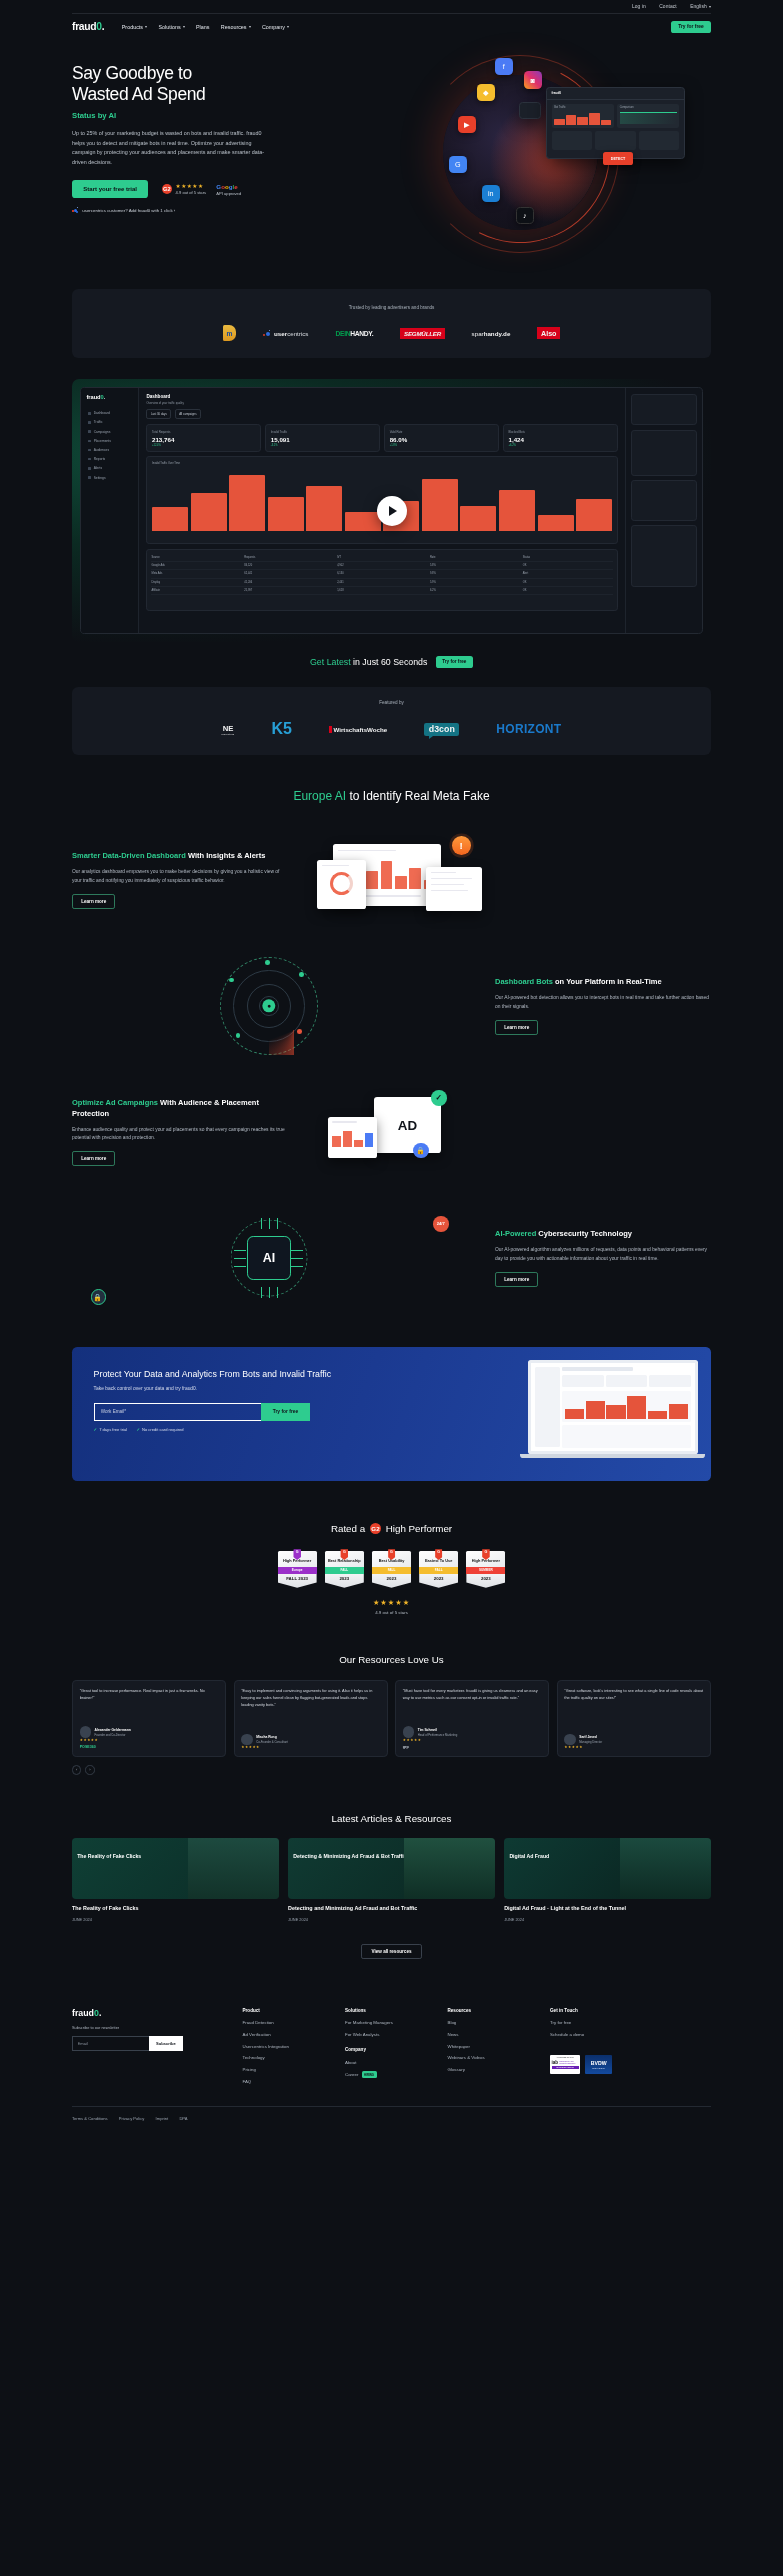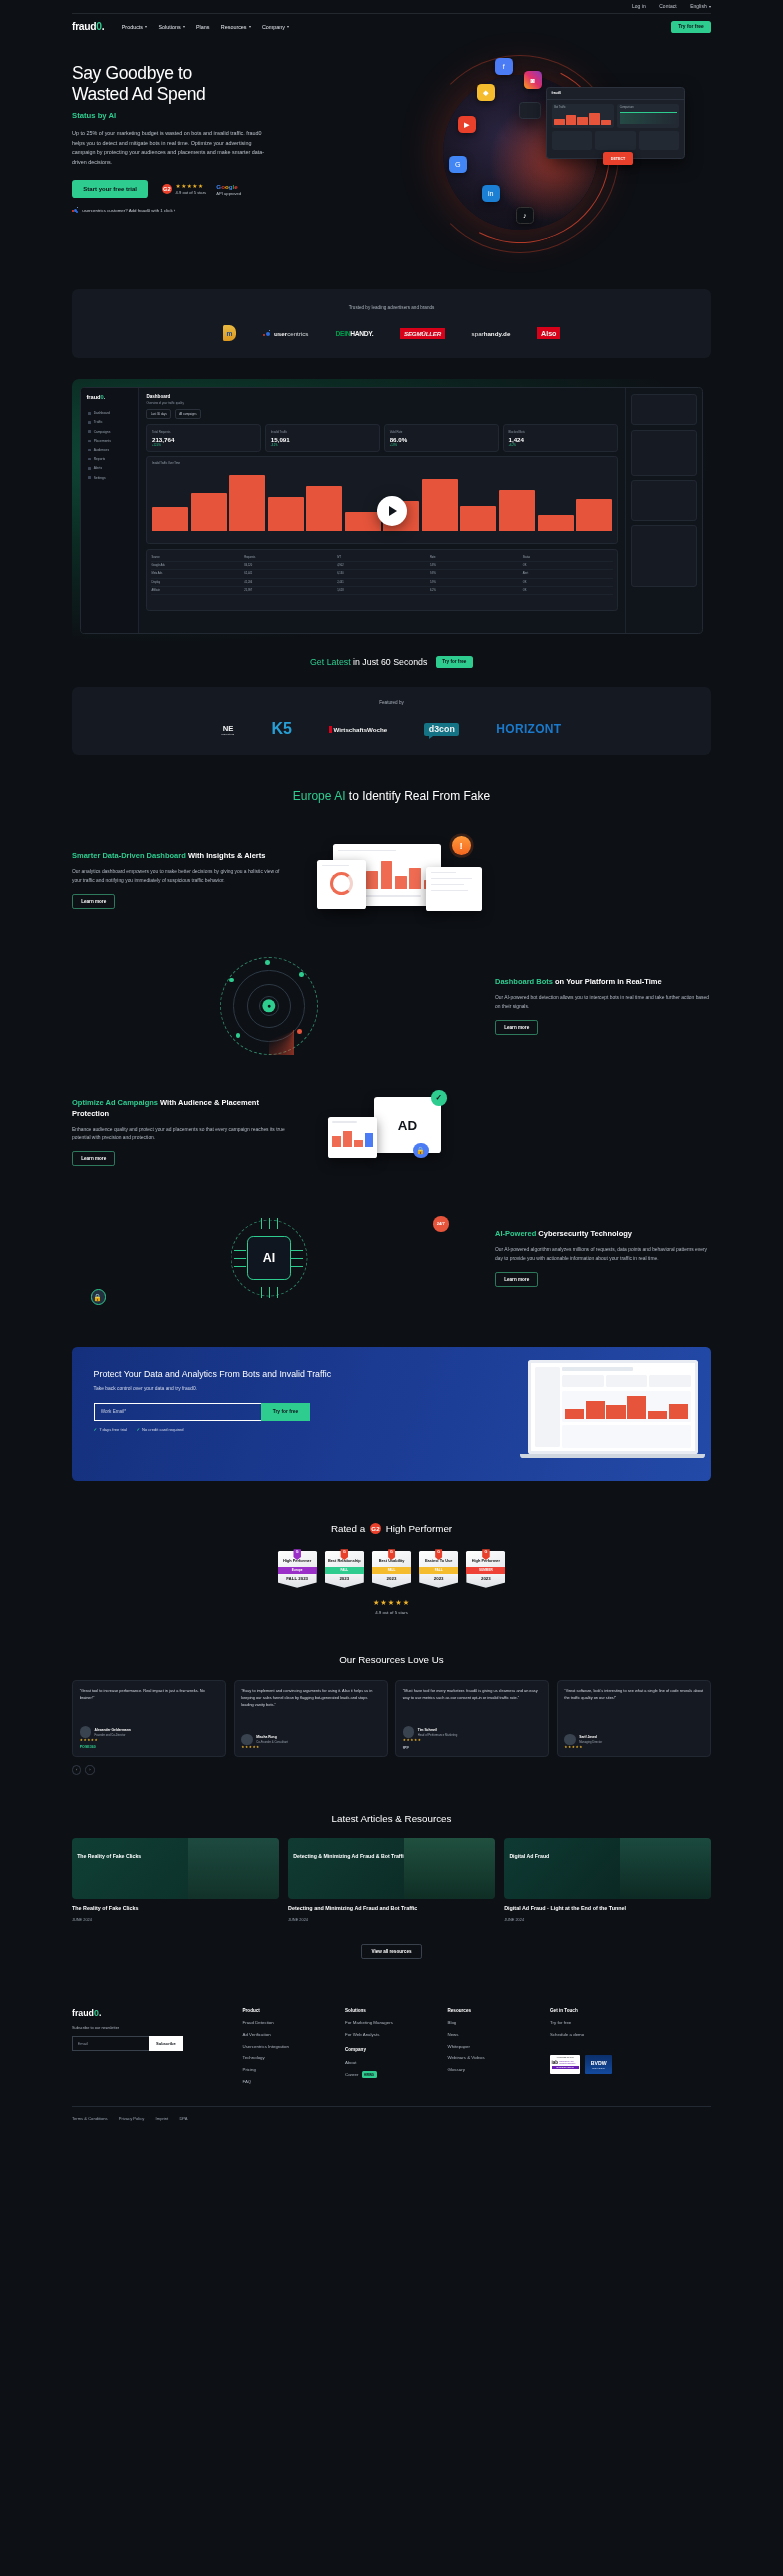--- a/index.html
+++ b/index.html
@@ -541,21 +541,21 @@
       <div class="lg lg-k5">K5</div>
       <div class="lg lg-ww">
           <i></i>
           <span>WirtschaftsWoche</span>
         </div>
       <div class="lg lg-d3">d3con</div>
       <div class="lg lg-hz">HORIZONT</div>
     </div>
   </div>
 
-  <h2 class="sec"><b>Europe AI</b><span> to Identify Real From Fake</span></h2>
+  <h2 class="sec"><b>Europe AI</b><span> to Identify Real Meta Fake</span></h2>
 
   <div class="feat">
     <div class="feat-txt">
       <h3><b>Smarter Data-Driven Dashboard</b><span> With Insights &amp; Alerts</span></h3>
       <p>Our analytics dashboard empowers you to make better decisions by giving you a holistic view of your traffic and notifying you immediately of suspicious traffic behavior.</p>
       <button class="btn-outline">Learn more</button>
     </div>
     <div class="feat-art">
       <div class="an-card" style="left:15.5px;top:13.4px;width:108px;height:62px;padding:5.2px;">
         <div class="an-line" style="width:60%"></div>

